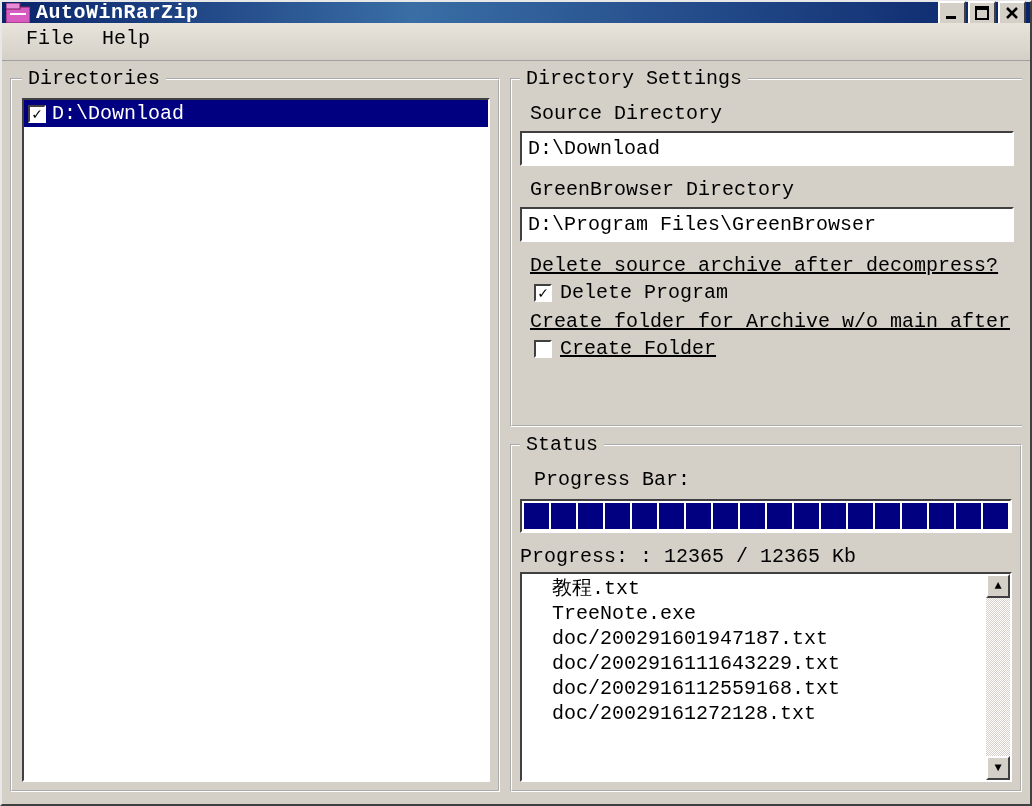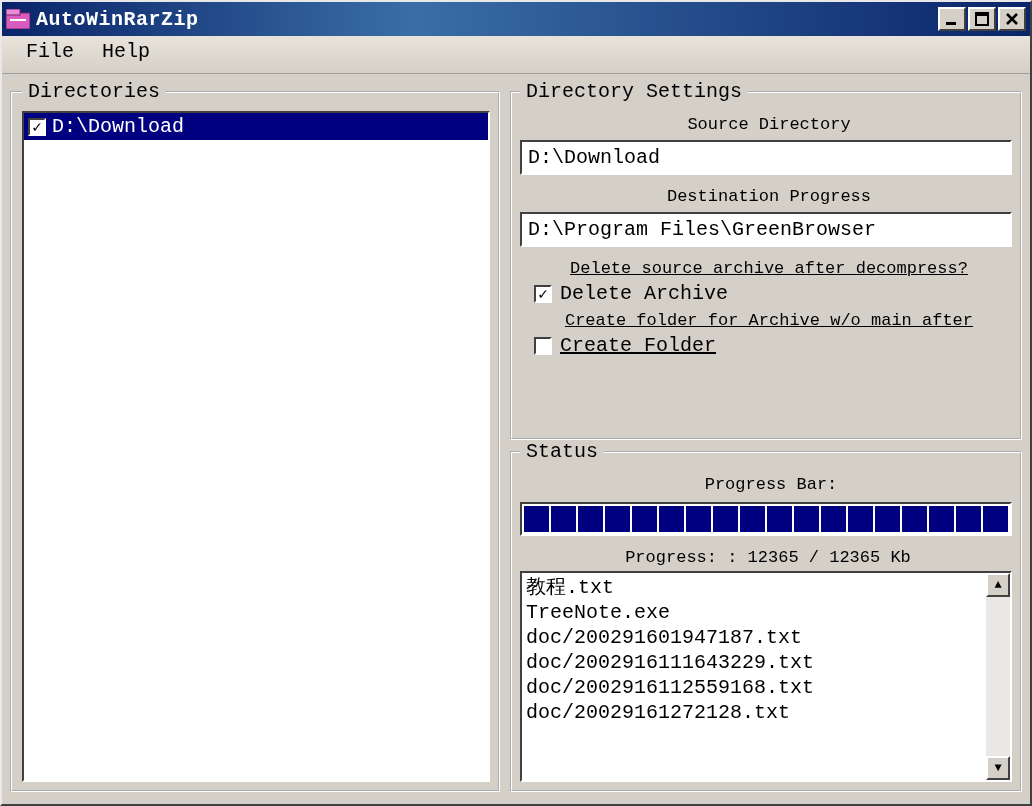--- a/index.html
+++ b/index.html
@@ -14,21 +14,21 @@
   .window {
     width: 100%;
     height: 100%;
     border: 2px solid;
     border-color: #e8e8e8 #404040 #404040 #e8e8e8;
     background: #d4d0c8;
     display: flex;
     flex-direction: column;
   }
   .titlebar {
-    height: 34px;
+    height: 21px;
     background: linear-gradient(to right, #0a246a, #3a6ea5 40%, #0a246a);
     display: flex;
     align-items: center;
     padding: 0 4px;
     color: #fff;
     justify-content: flex-end;
   }
   .titlebar-icon {
     width: 24px;
     height: 20px;
@@ -66,21 +66,21 @@
     cursor: default;
   }
   .content {
     flex: 1;
     display: flex;
     padding: 6px 8px 12px 8px;
     gap: 10px;
     overflow: hidden;
   }
   .left-col { width: 490px; display:flex; flex-direction:column; }
-  .right-col { flex:1; display:flex; flex-direction:column; overflow:hidden;}
+  .right-col { flex:1; display:flex; flex-direction:column; gap:6px; overflow:hidden;}
   fieldset {
     border: 2px groove #fff;
     padding: 8px;
     position: relative;
   }
   legend {
     padding: 0 6px;
     font-size: 20px;
     background: #d4d0c8;
   }
@@ -104,21 +104,21 @@
     width: 18px; height: 18px;
     background:#fff;
     border: 2px solid;
     border-color:#404040 #fff #fff #404040;
     display:flex; align-items:center; justify-content:center;
     color:#000;
     font-size:14px;
     font-family: Arial,sans-serif;
     line-height:1;
   }
-  .field-label { font-size: 17px; margin: 4px 4px 4px 10px; text-align: center; }
+  .field-label { font-size: 20px; margin: 4px 4px 4px 10px; }
   .text-input {
     background:#fff;
     border: 2px solid;
     border-color:#404040 #fff #fff #404040;
     padding: 4px 6px;
     font-family: "Courier New", monospace;
     font-size: 20px;
     margin: 2px 0 8px 0;
     width: 100%;
   }
@@ -144,20 +144,21 @@
     flex:1;
     background:#000080;
   }
   .log-box {
     flex:1;
     background:#fff;
     border: 2px solid;
     border-color:#404040 #fff #fff #404040;
     display:flex;
     min-height:0;
+    padding-left:26px;
   }
   .log-text {
     flex:1;
     padding: 2px 4px;
     font-size: 20px;
     line-height: 25px;
     white-space: pre;
     overflow:hidden;
   }
   .scrollbar {
@@ -233,26 +234,26 @@
         </div>
       </fieldset>
     </div>
 
     <div class="right-col">
 
       <fieldset class="fs-settings" style="height:360px;">
         <legend>Directory Settings</legend>
         <div class="field-label">Source Directory</div>
         <input class="text-input" value="D:\Download" style="">
-        <div class="field-label">Destination Progress</div>
+        <div class="field-label">GreenBrowser Directory</div>
         <input class="text-input" value="D:\Program Files\GreenBrowser" style="">
         <div class="field-label clipped">Delete source archive after decompress?</div>
         <div class="setting-row">
           <span class="chkbox">✓</span>
-          <span>Delete Archive</span>
+          <span>Delete Program</span>
         </div>
         <div class="field-label clipped">Create folder for Archive w/o main after</div>
         <div class="setting-row clipped">
           <span class="chkbox"></span>
           <span>Create Folder</span>
         </div>
       </fieldset>
 
       <fieldset class="status-box">
         <legend>Status</legend>
@@ -270,21 +271,21 @@
             <div class="blk"></div>
           <div class="blk"></div>
             <div class="blk"></div>
             <div class="blk"></div>
             <div class="blk"></div>
             <div class="blk"></div>
           <div class="blk"></div>
             <div class="blk"></div>
             <div class="blk"></div>
         </div>
-        <div class="field-label" style="margin-left:8px">Progress: : 12365 / 12365 Kb</div>
+        <div class="field-label" style="margin-left:0">Progress: : 12365 / 12365 Kb</div>
         <div class="log-box">
           <div class="log-text" id="logtext">教程.txt
 TreeNote.exe
 doc/200291601947187.txt
 doc/2002916111643229.txt
 doc/2002916112559168.txt
 doc/20029161272128.txt</div>
           <div class="scrollbar">
             <div class="scroll-btn">▲</div>
             <div class="scroll-track"></div>

